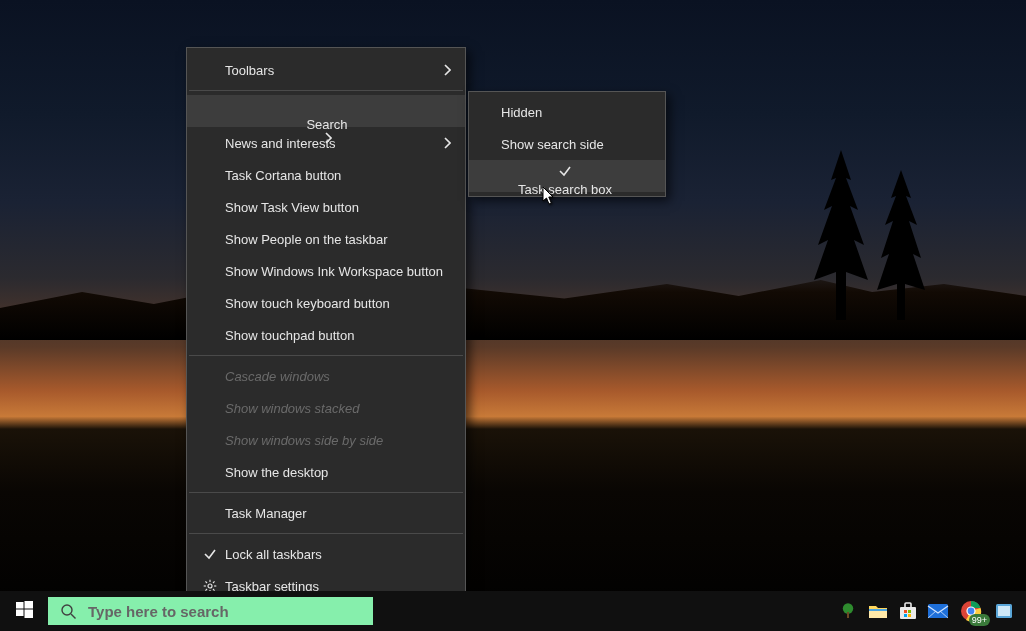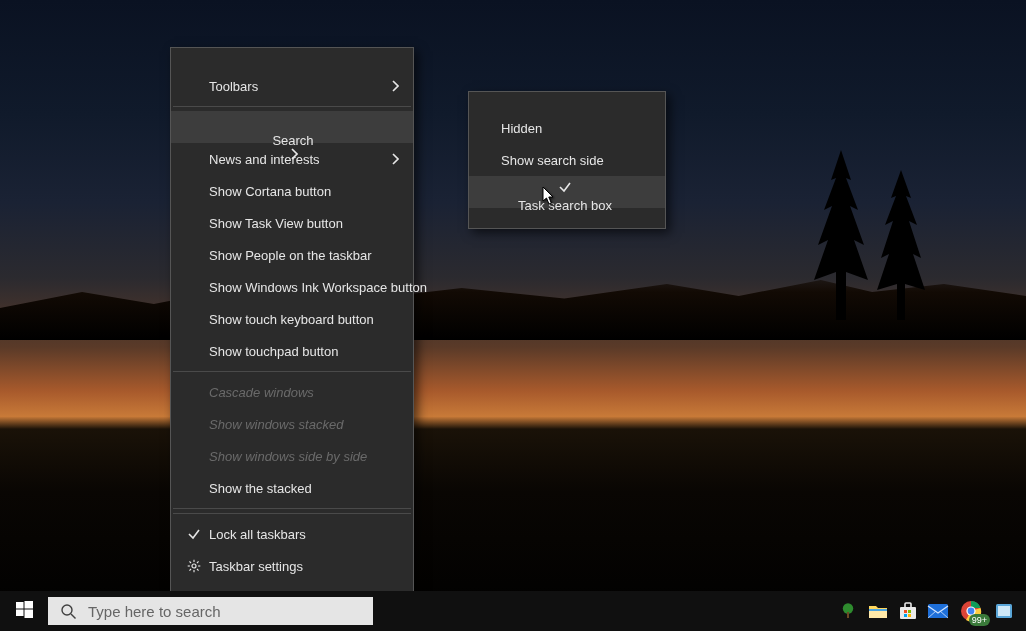--- a/index.html
+++ b/index.html
@@ -38,24 +38,25 @@
     position:absolute; left:0; right:0; bottom:0; height:40px;
     background:#101010;
     display:flex; align-items:center;
   }
   .start-btn {
     width:48px; height:40px; display:flex; align-items:center; justify-content:center;
     color:#fff;
   }
   .search-box {
     height:28px; width:325px;
-    background:#e5e5e5;
+    background:#86efac;
     display:flex; align-items:center;
     color:#5a5a5a;
     border:none;
+    font-weight:bold;
   }
   .search-icon-wrap { width:40px; display:flex; align-items:center; justify-content:center; }
   .search-placeholder { font-size:15px; color:#666; }
   .taskbar-spacer { flex:1; }
 
   .tray { display:flex; align-items:center; height:40px; padding-right:8px; gap:2px; }
   .tray-item { width:28px; height:40px; display:flex; align-items:center; justify-content:center; }
 
   
   .context-menu {
@@ -74,27 +75,27 @@
     position:relative;
   }
   .menu-item:hover, .menu-item.highlight { background:#3d3d3d;flex-direction:column; }
   .menu-item.disabled { color:#6a6a6a;font-style:italic; }
   .menu-icon-slot { width:22px; display:flex; align-items:center; justify-content:center; flex:0 0 22px; }
   .menu-label { flex:1; white-space:nowrap; }
   .menu-arrow { width:14px; display:flex; align-items:center; justify-content:flex-end; }
   .divider { height:1px; background:#4a4a4a; margin:4px 2px; }
 
   
-  #menu-primary { left:170px; top:47px; width:244px; padding:22px 0 10px 0; }
+  #menu-primary { left:186px; top:47px; width:280px; padding:6px 0 10px 0; }
   #menu-primary .menu-item { padding-left:12px; }
   #menu-primary .menu-label { padding-left:4px; }
   #menu-primary .menu-icon-slot { width:22px; }
 
   
-  #menu-sub { left:468px; top:91px; width:198px; padding:20px 0; }
+  #menu-sub { left:468px; top:91px; width:198px; padding:4px 0; }
 
   
   .cursor {
     position:absolute; left:542px; top:186px; width:16px; height:22px; z-index:999;
     pointer-events:none;
   }
   .cursor svg { filter: drop-shadow(1px 1px 1px rgba(0,0,0,0.7)); }
 
   
   .chev { stroke:#e6e6e6; stroke-width:1.6; fill:none; }
@@ -143,21 +144,21 @@
     <span class="menu-icon-slot"></span>
     <span class="menu-label">News and interests</span>
     <span class="menu-arrow">
       <svg width="8" height="12" viewBox="0 0 8 12">
           <path class="chev" d="M2 1 L7 6 L2 11"></path>
         </svg>
     </span>
   </div>
   <div class="menu-item">
     <span class="menu-icon-slot"></span>
-    <span class="menu-label">Show Cortana button</span>
+    <span class="menu-label">Task Cortana button</span>
   </div>
   <div class="menu-item">
     <span class="menu-icon-slot"></span>
     <span class="menu-label">Show Task View button</span>
   </div>
   <div class="menu-item">
     <span class="menu-icon-slot"></span>
     <span class="menu-label">Show People on the taskbar</span>
   </div>
   <div class="menu-item">
@@ -180,23 +181,27 @@
   <div class="menu-item disabled">
     <span class="menu-icon-slot"></span>
     <span class="menu-label">Show windows stacked</span>
   </div>
   <div class="menu-item disabled">
     <span class="menu-icon-slot"></span>
     <span class="menu-label">Show windows side by side</span>
   </div>
   <div class="menu-item">
     <span class="menu-icon-slot"></span>
-    <span class="menu-label">Show the stacked</span>
+    <span class="menu-label">Show the desktop</span>
   </div>
   <div class="divider"></div>
+  <div class="menu-item">
+    <span class="menu-icon-slot"></span>
+    <span class="menu-label">Task Manager</span>
+  </div>
   <div class="divider"></div>
   <div class="menu-item">
     <span class="menu-icon-slot">
       <svg width="14" height="14" viewBox="0 0 14 14">
           <path class="check" d="M2 7 L6 11 L12 3"></path>
         </svg>
     </span>
     <span class="menu-label">Lock all taskbars</span>
   </div>
   <div class="menu-item">

